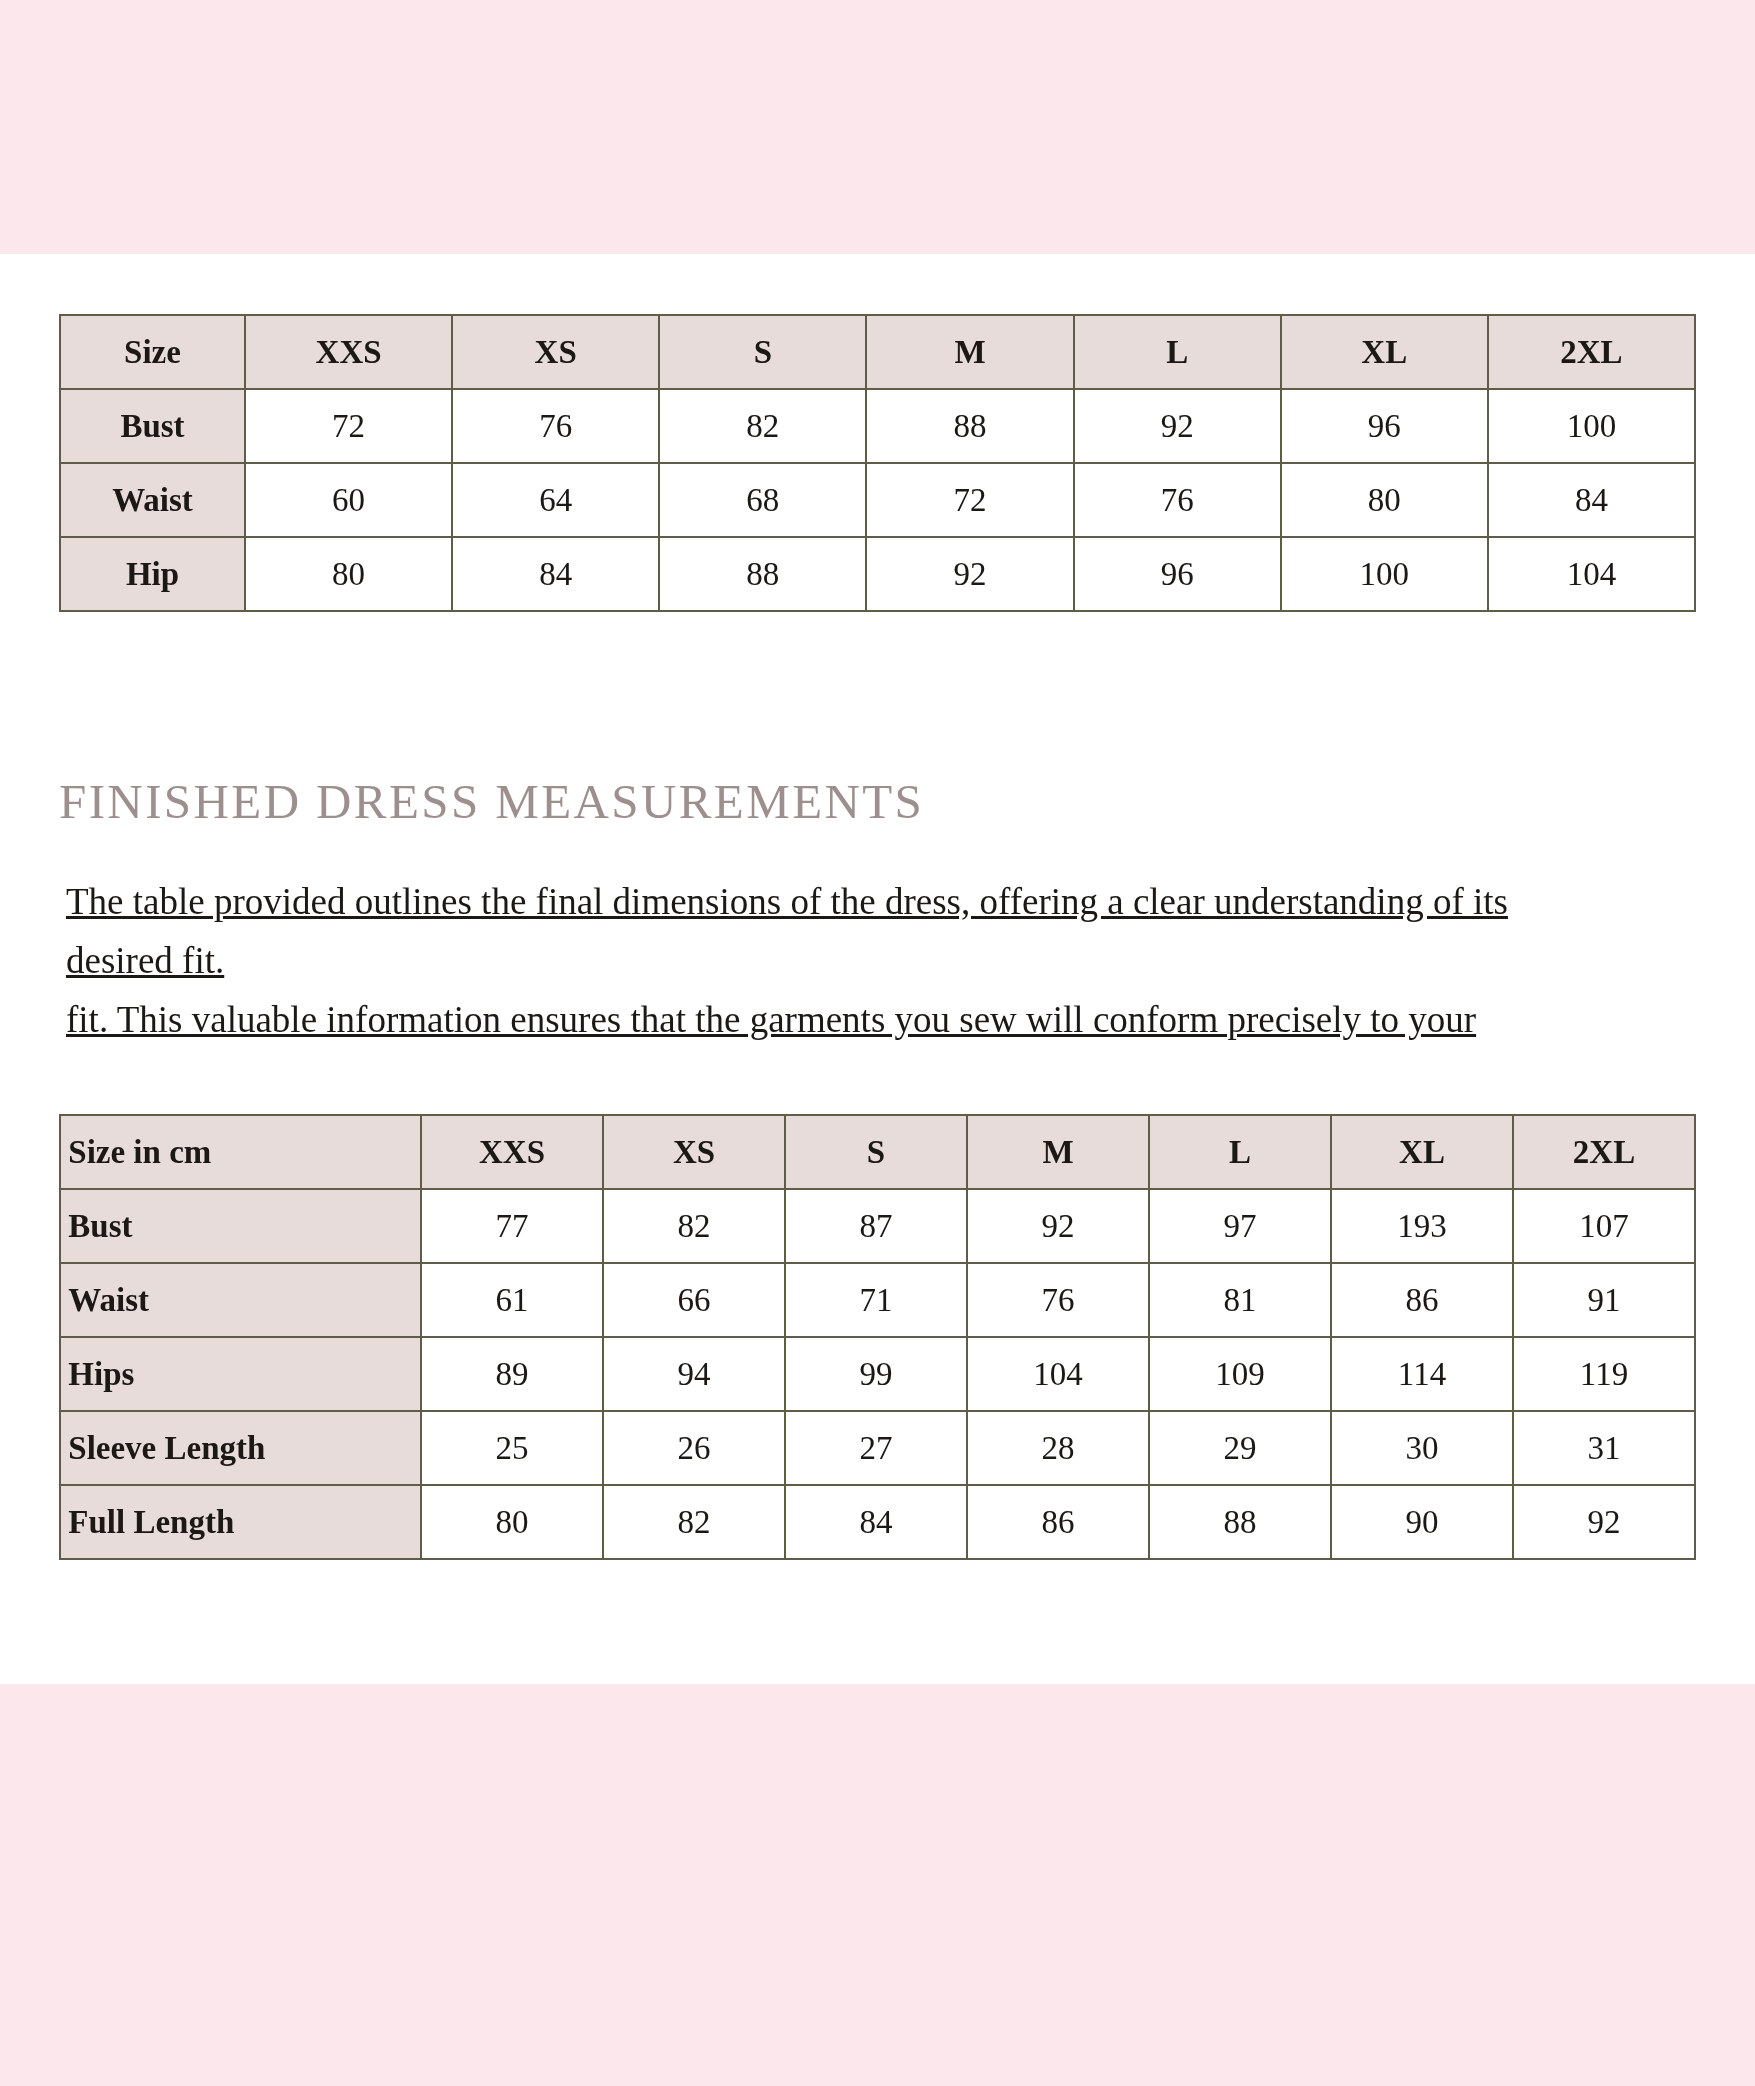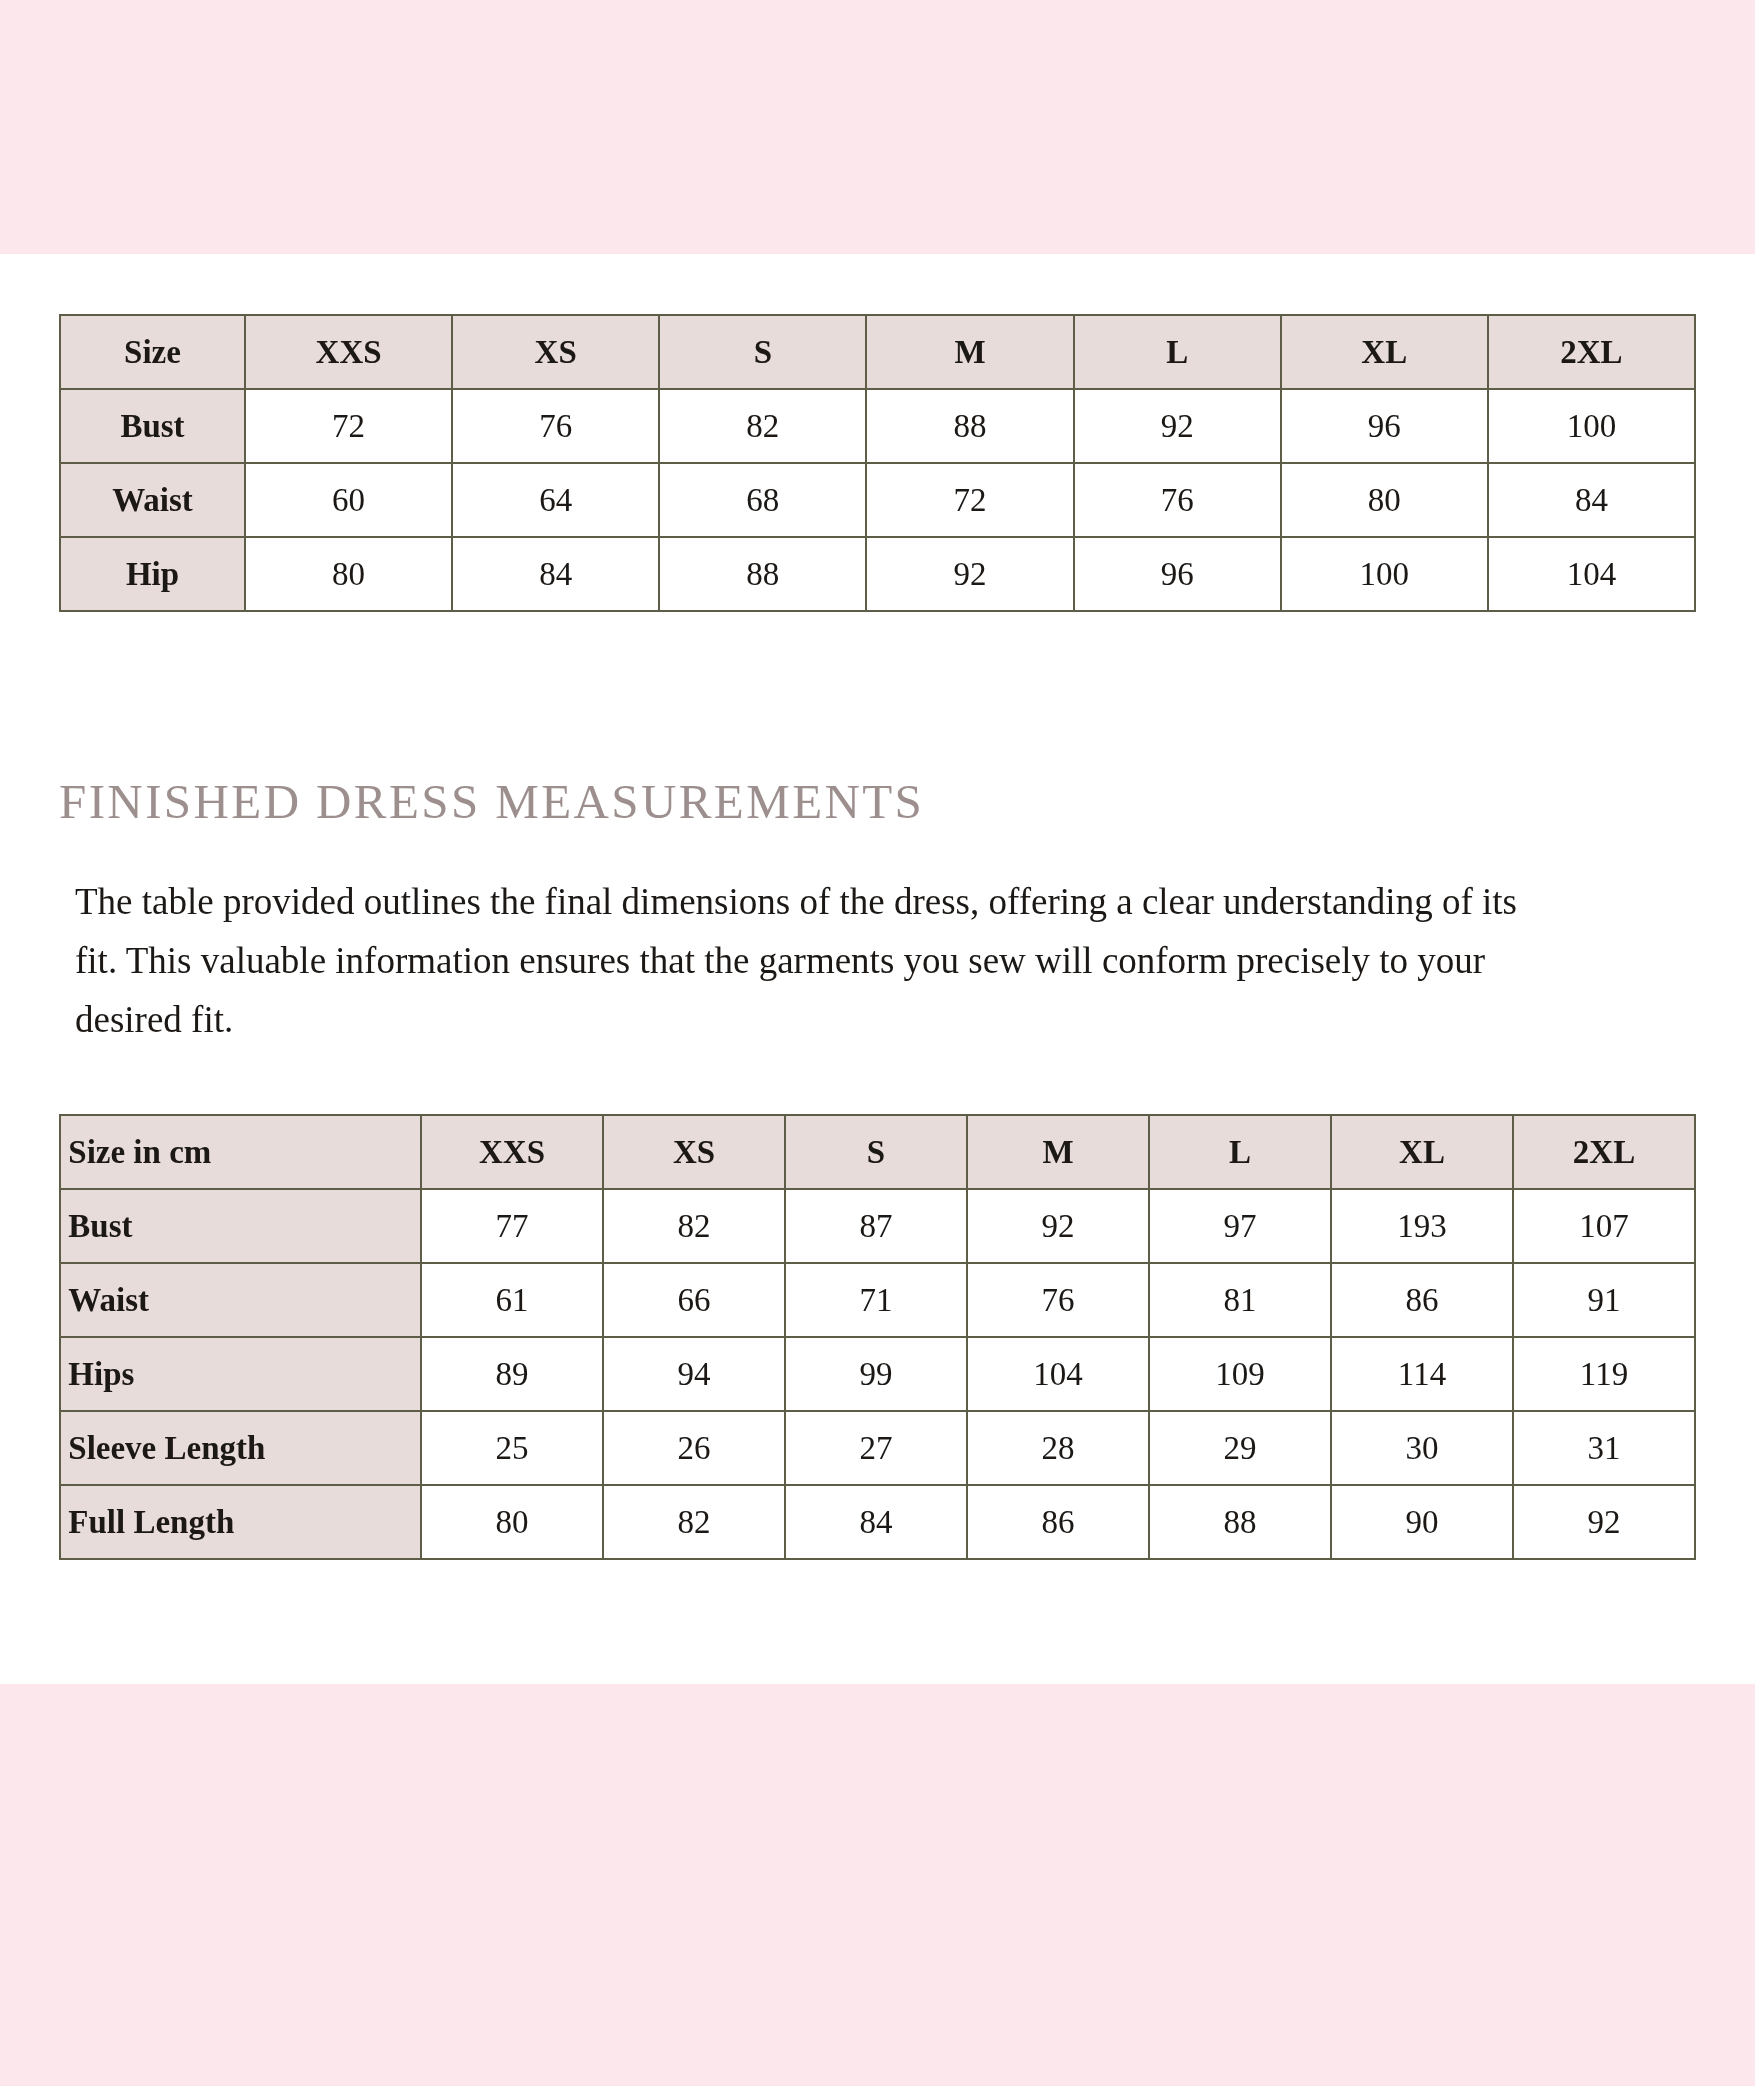--- a/index.html
+++ b/index.html
@@ -35,22 +35,22 @@
   .t2{top:1114px;}
   .t2 thead th:first-child{width:361px;}
   .t2 thead th:first-child, .t2 tbody th{text-align:left; padding-left:7.3px;}
 
   .section-title{
     position:absolute; left:59px; top:772px; margin:0;
     font-size:49px; line-height:59px; font-weight:normal;
     letter-spacing:2.4px; color:var(--title); white-space:nowrap;text-align:right;
   }
   .intro{
-    position:absolute; left:75px; top:872px; width:1603px;
-    font-size:37px; line-height:59px; color:var(--text);
+    position:absolute; left:66px; top:872px; width:1603px;
+    font-size:37px; line-height:59px; color:var(--text);text-decoration:underline;
   }
   .intro .line{white-space:nowrap;}
 </style>
 </head>
 <body>
 
 <div class="page">
   <div class="band band-top"></div>
 
   <table class="size-table t1">
@@ -97,22 +97,22 @@
           <td>100</td>
           <td>104</td>
         </tr>
       </tbody>
     </table>
 
   <h2 class="section-title">FINISHED DRESS MEASUREMENTS</h2>
 
   <div class="intro">
     <div class="line">The table provided outlines the final dimensions of the dress, offering a clear understanding of its</div>
+    <div class="line">desired fit.</div>
     <div class="line">fit. This valuable information ensures that the garments you sew will conform precisely to your</div>
-    <div class="line">desired fit.</div>
   </div>
 
   <table class="size-table t2">
       <thead>
         <tr>
           <th>Size in cm</th>
           <th>XXS</th>
           <th>XS</th>
           <th>S</th>
           <th>M</th>

